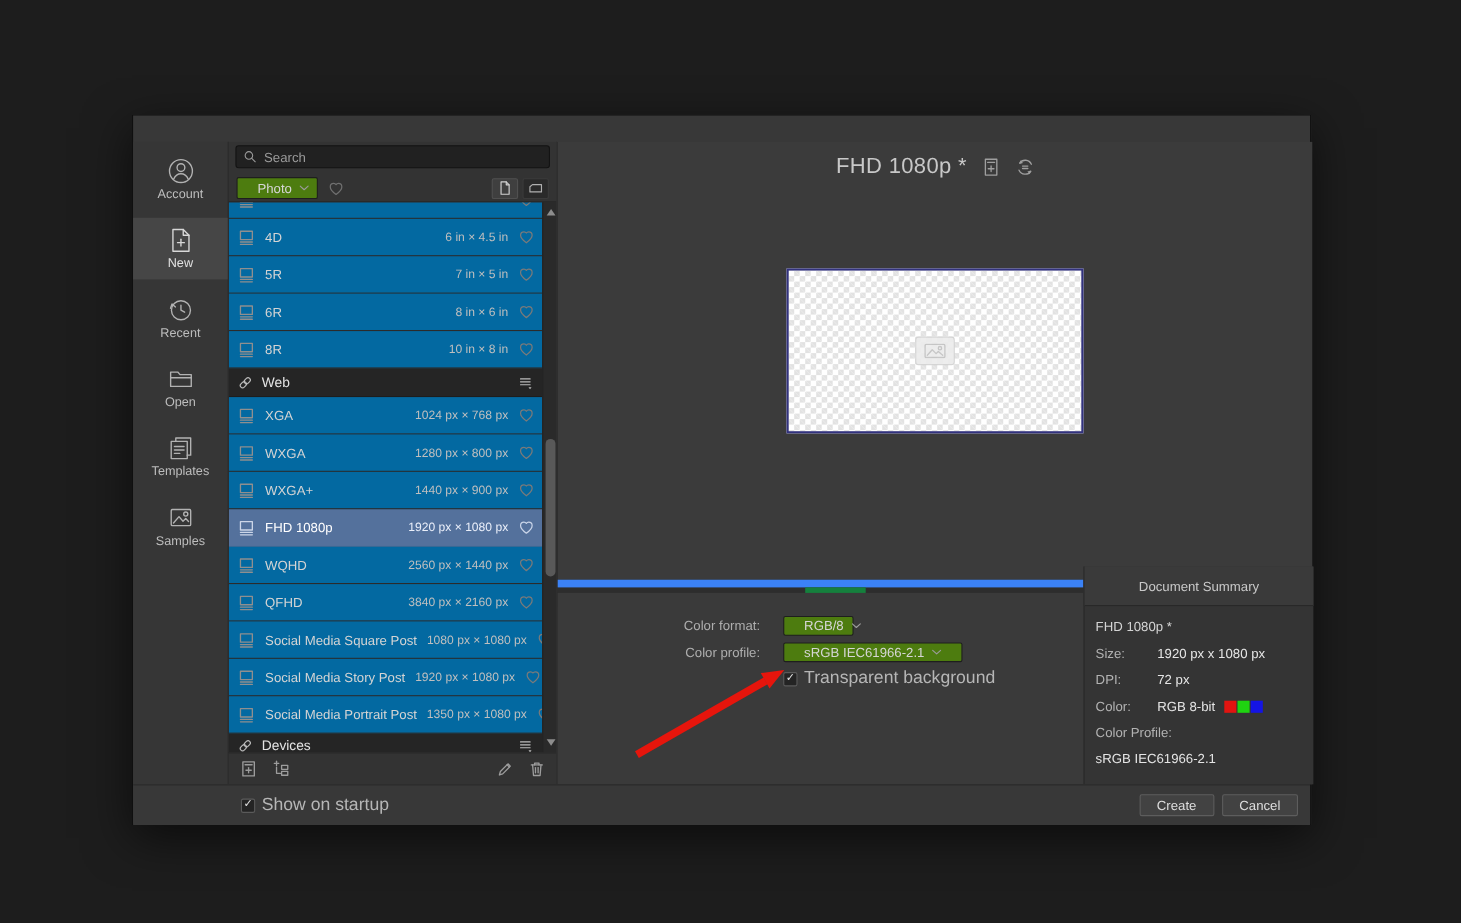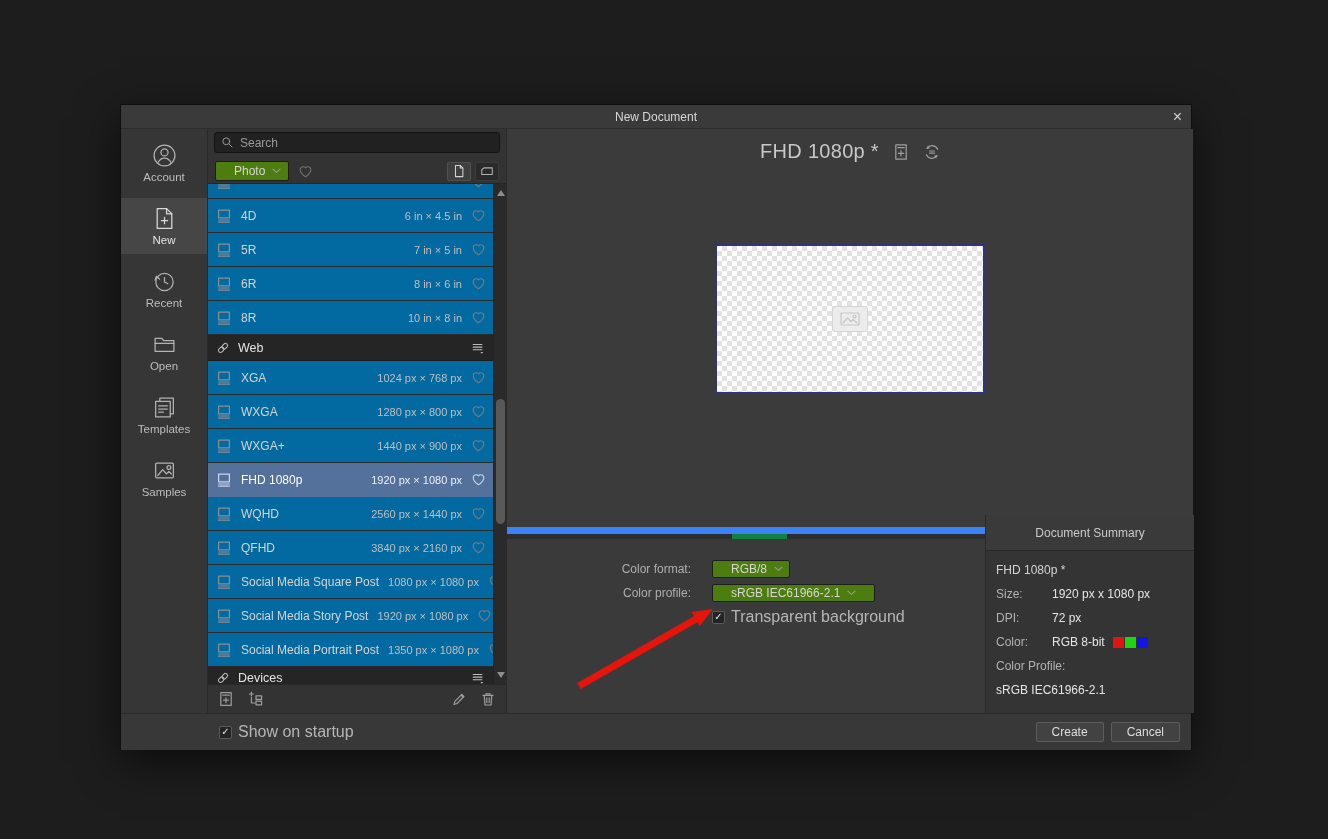--- a/index.html
+++ b/index.html
@@ -87,21 +87,21 @@
                 display:flex;align-items:center;justify-content:center;color:#c3c3c3;opacity:.92}
 
   .tabsbar{position:absolute;left:0;top:398px;width:478px;height:24px;background:#2d2d2d;border-top:7px solid #3b82f6}
   .tabs{position:absolute;left:163px;top:0;height:24px;display:flex}
   .tab{height:24px;display:flex;align-items:center;padding:0 13px;font-size:12px;color:#c3c3c3}
   .tab.active{background:#15803d;color:#fafafa}
 
   .settings{position:absolute;left:0;top:410px;width:478px;height:174px;background:#3a3a3a}
   .srow{position:absolute;left:0;width:478px;display:flex;align-items:center}
   .slabel{width:205px;text-align:right;color:#aeaeae;font-size:12px;padding-right:21px}
-  .fmt-dd{width:78px;height:18px}
+  .fmt-dd{width:64px;height:18px}
   .prof-dd{height:18px}
   .checkbox{width:13px;height:13px;background:#242424;border:1px solid #5a5a5a;border-radius:2px;
             display:flex;align-items:center;justify-content:center;color:#e4e4e4;font-size:10px;line-height:1}
   .cb-label{color:#b6b6b6;font-size:16px;margin-left:6px}
 
   .summary{position:absolute;left:478px;top:386px;width:209px;height:198px;background:#343434;border-left:1px solid #292929}
   .sum-head{height:36px;background:#3a3a3a;border-bottom:1px solid #282828;display:flex;align-items:center;
             justify-content:center;color:#c9c9c9;font-size:12px}
   .sum-body{padding:12px 10px 0 10px;font-size:12px}
   .sum-name{color:#d4d4d4;margin-bottom:10px}
@@ -233,24 +233,20 @@
         <rect x="1" y="1" width="18" height="12" rx="1"></rect>
         <circle cx="14.5" cy="4.5" r="1.5"></circle>
         <path d="M3 11 L7.5 6 L11 9.5 L13 7.5 L17 11"></path>
       </symbol>
   </defs>
 </svg>
 
 <div class="stage">
   <div class="dialog">
 
-    <div class="titlebar">
-      <span>New Document</span>
-      <span class="close">×</span>
-    </div>
 
     <div class="sidebar">
       <div class="side-item">
         <span class="sic">
             <svg class="ic" width="25" height="25">
               <use href="#i-account"></use>
             </svg>
           </span>
         <span>Account</span>
       </div>

